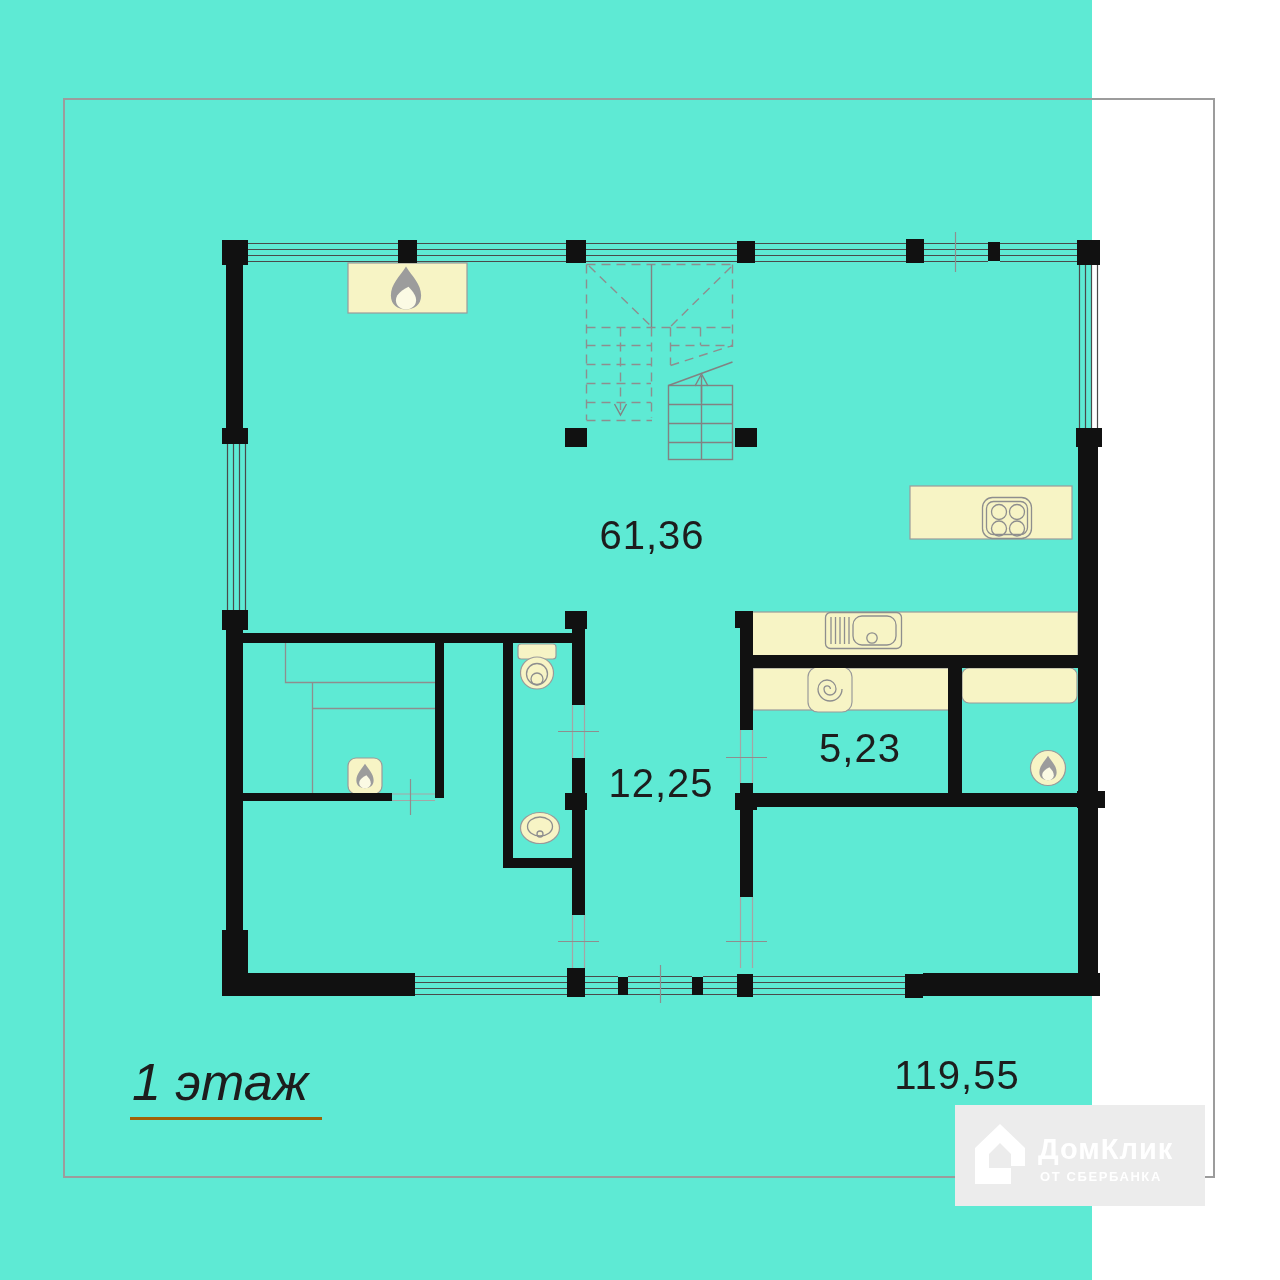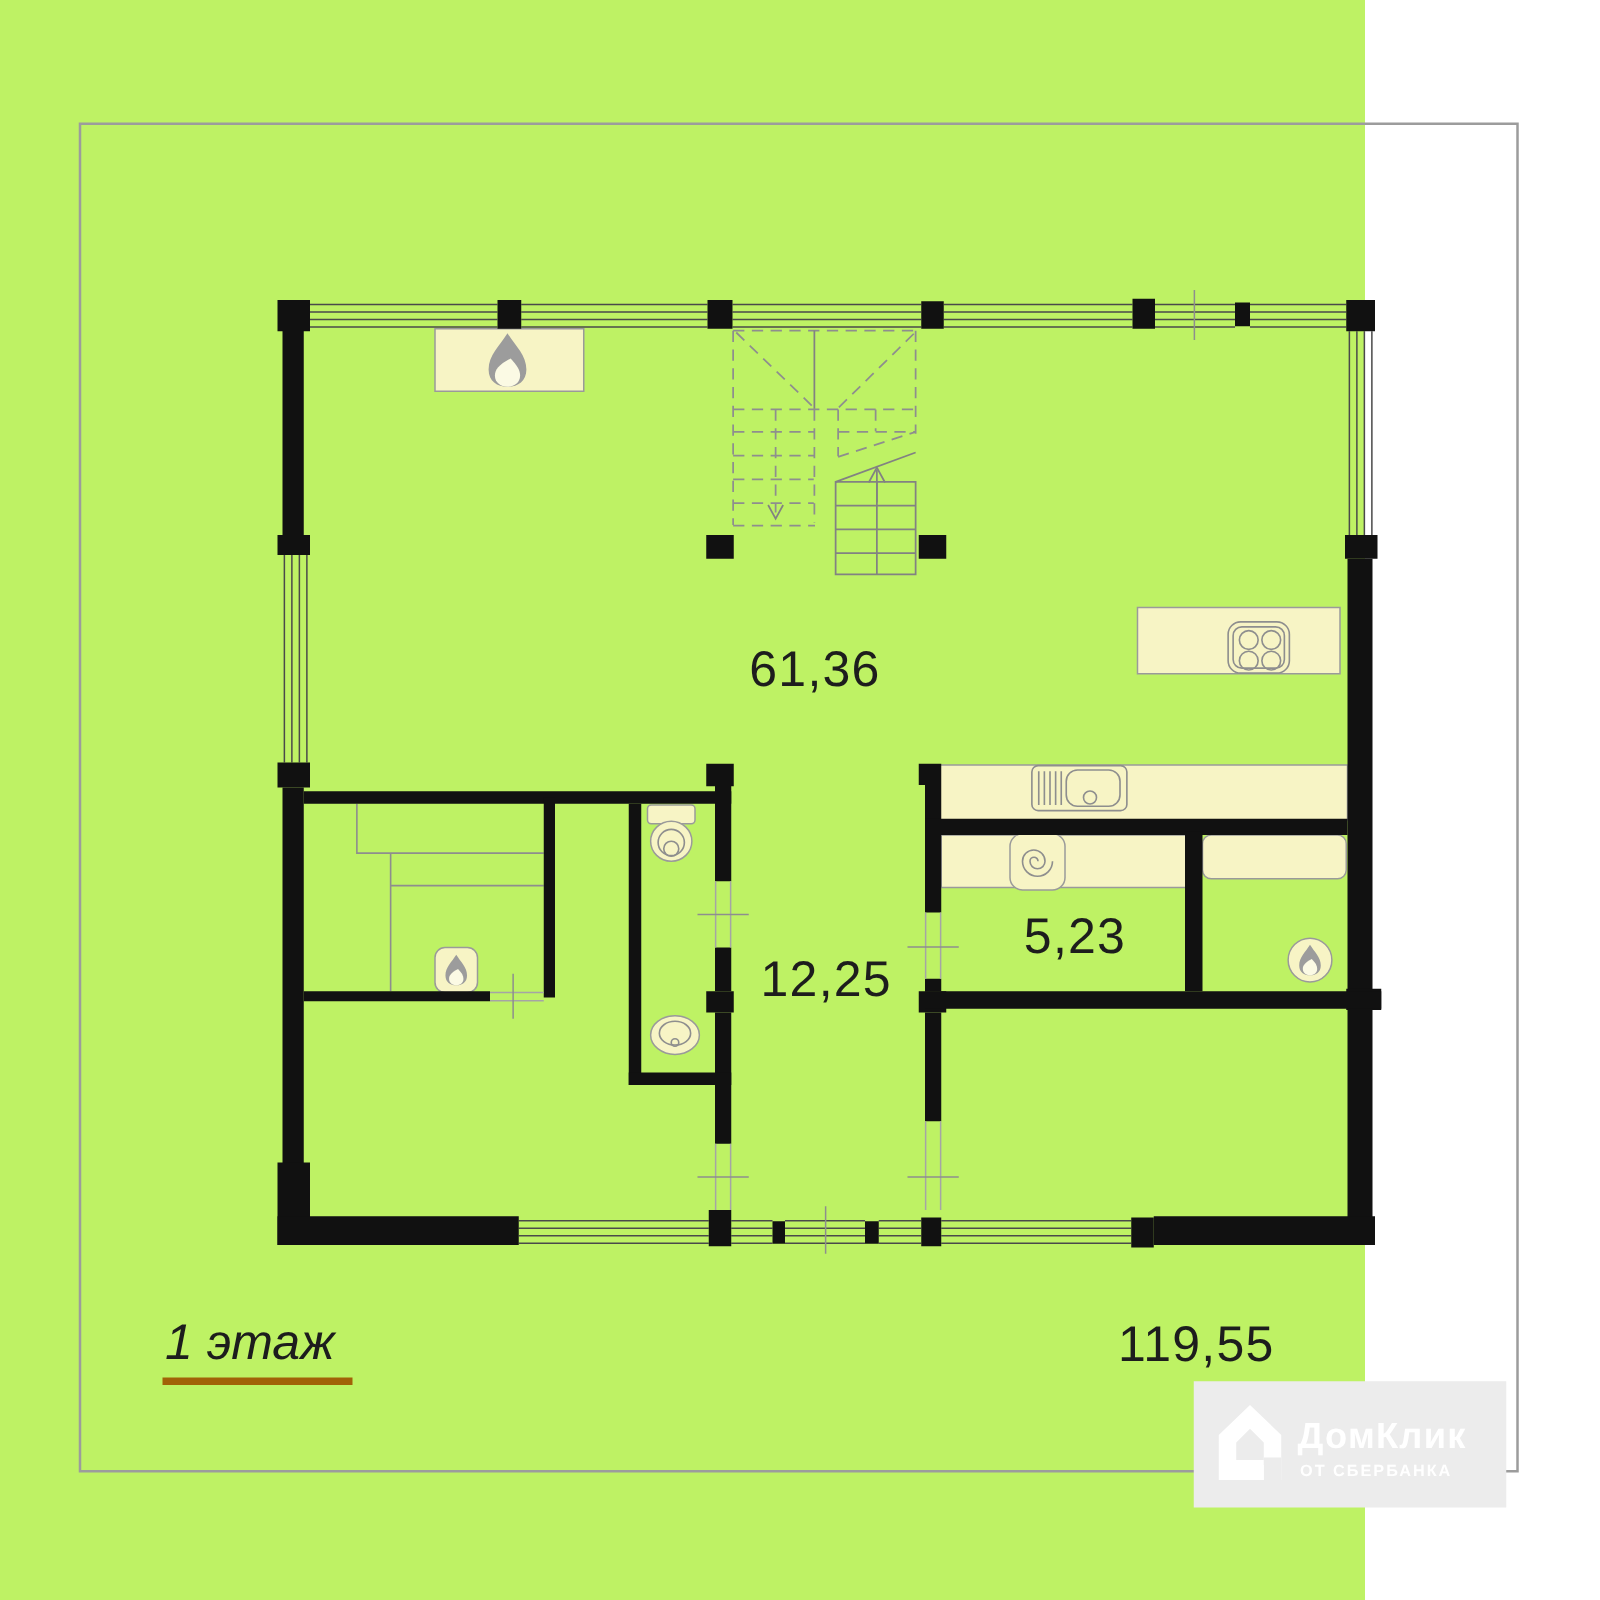--- a/index.html
+++ b/index.html
@@ -1,30 +1,30 @@
 <!DOCTYPE html>
 <html><head>
 <meta charset="utf-8">
 <style>
   html,body{margin:0;padding:0;width:1280px;height:1280px;background:#fff;overflow:hidden;
     font-family:"Liberation Sans",sans-serif;}
-  .stage{position:relative;width:1092px;height:1280px;background:#bef264;}
+  .stage{position:relative;width:1092px;height:1280px;background:#5eead4;}
   .frame{position:absolute;left:63px;top:98px;width:1148px;height:1076px;border:2px solid #9c9c9c;}
   svg.plan{position:absolute;left:0;top:0;}
   .wall{fill:#111;stroke:none;}
   .win{stroke:#4a4a4a;stroke-width:1.2;fill:none;}
   .thin{stroke:#8e8e8e;stroke-width:1.3;fill:none;}
   .open{stroke:#a5a5a5;stroke-width:1.2;fill:none;}
   .cross{stroke:#8e8e8e;stroke-width:1.2;fill:none;}
   .yellow{fill:#f7f4c5;stroke:#9a9a9a;stroke-width:1.2;}
   .stair{stroke:#828282;stroke-width:1.4;fill:none;}
   .dash{stroke:#8e8e8e;stroke-width:1.4;fill:none;stroke-dasharray:9 6;}
   .area-label{font-family:"Liberation Sans",sans-serif;font-size:40px;fill:#1d1d1d;letter-spacing:1px;}
-  .floor-label{position:absolute;left:130px;top:1052px;font-size:40px;font-style:italic;color:#1d1d1d;
-    border-bottom:6px solid #a16207;padding:0 14px 5px 2px;}
+  .floor-label{position:absolute;left:130px;top:1052px;font-size:52px;font-style:italic;color:#1d1d1d;
+    border-bottom:3px solid #a16207;padding:0 14px 5px 2px;}
   .badge{position:absolute;left:955px;top:1105px;width:250px;height:101px;background:#ececec;z-index:5;}
   .badge-brand{position:absolute;left:83px;top:28px;font-size:29px;font-weight:bold;color:#fff;letter-spacing:1px;}
   .badge-sub{position:absolute;left:85px;top:64px;font-size:13px;font-weight:bold;color:#fff;letter-spacing:1.6px;}
 </style>
 </head>
 <body>
 
 <div class="stage">
 
   <div class="frame"></div>

